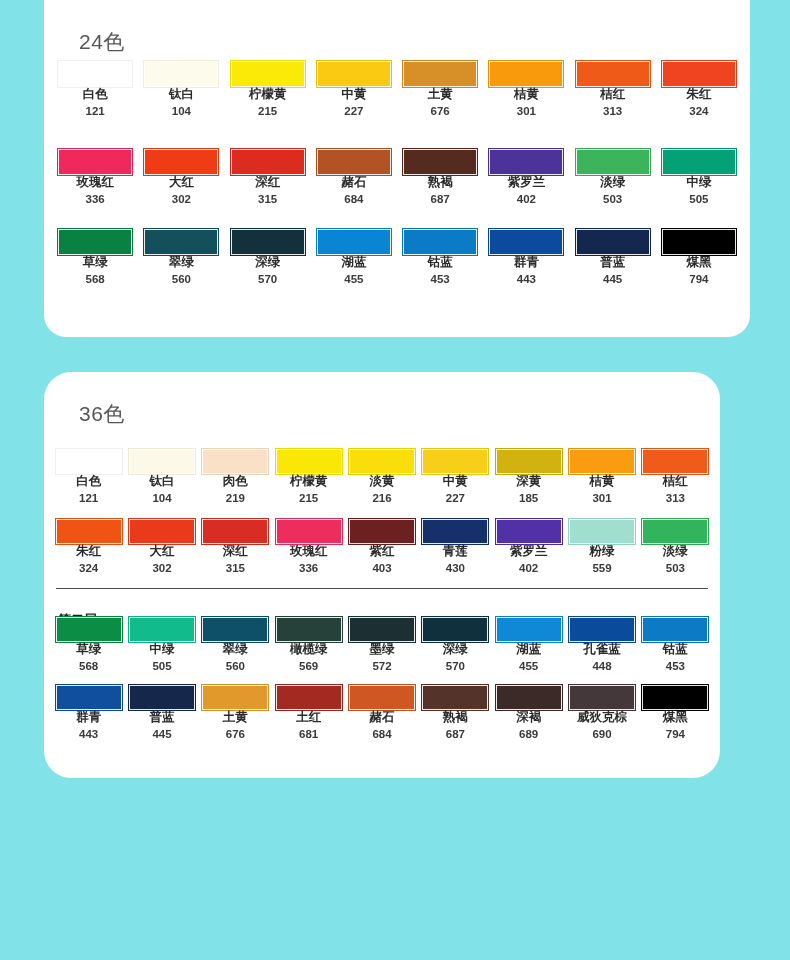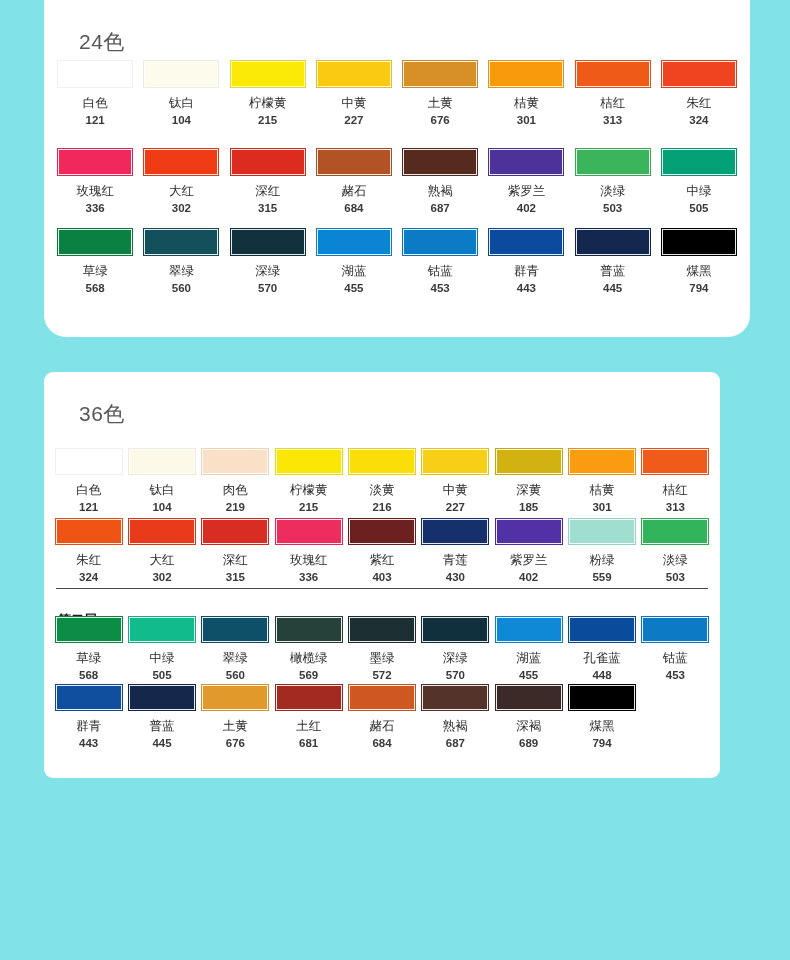--- a/index.html
+++ b/index.html
@@ -33,21 +33,21 @@
     top: 0px;
     width: 706px;
     height: 337px;
     border-radius: 0 0 22px 22px;
   }
   #card-36 {
     left: 44px;
     top: 372px;
     width: 676px;
     height: 406px;
-    border-radius: 9px;
+    border-radius: 27px;
   }
 
   .section-title {
     position: absolute;
     font-size: 21px;
     color: #575757;
     font-weight: 400;
     letter-spacing: 0.5px;
   }
   #title-24 { left: 35px; top: 28px; }
@@ -82,24 +82,23 @@
     height: 28px;
     border: 1px solid rgba(0,0,0,0.06);
     box-shadow: 0 0 0 1px rgba(255,255,255,0.9) inset;
   }
   .grid-36 .swatch {
     width: 68px;
     height: 27px;
   }
 
   .swatch-name {
-    margin-top: 9px;
     font-size: 12.5px;
     color: #2b2b2b;
-    font-weight: 400;
+    font-weight: 700;
     line-height: 1.1;
     white-space: nowrap;
   }
   .swatch-code {
     margin-top: 3px;
     font-size: 11.5px;
     color: #3a3a3a;
     font-weight: 700;
     line-height: 1.1;
   }
@@ -446,20 +445,25 @@
           <div class="swatch" style="background: rgb(84, 51, 42);"></div>
           <div class="swatch-name">熟褐</div>
           <div class="swatch-code">687</div>
         </div>
         <div class="swatch-cell">
           <div class="swatch" style="background: rgb(60, 42, 41);"></div>
           <div class="swatch-name">深褐</div>
           <div class="swatch-code">689</div>
         </div>
         <div class="swatch-cell">
+          <div class="swatch" style="background: rgb(69, 56, 58);"></div>
+          <div class="swatch-name">威狄克棕</div>
+          <div class="swatch-code">690</div>
+        </div>
+        <div class="swatch-cell">
           <div class="swatch" style="background: rgb(0, 0, 0);"></div>
           <div class="swatch-name">煤黑</div>
           <div class="swatch-code">794</div>
         </div>
       </div>
   </div>
 
 </div>
 
 </body></html>

